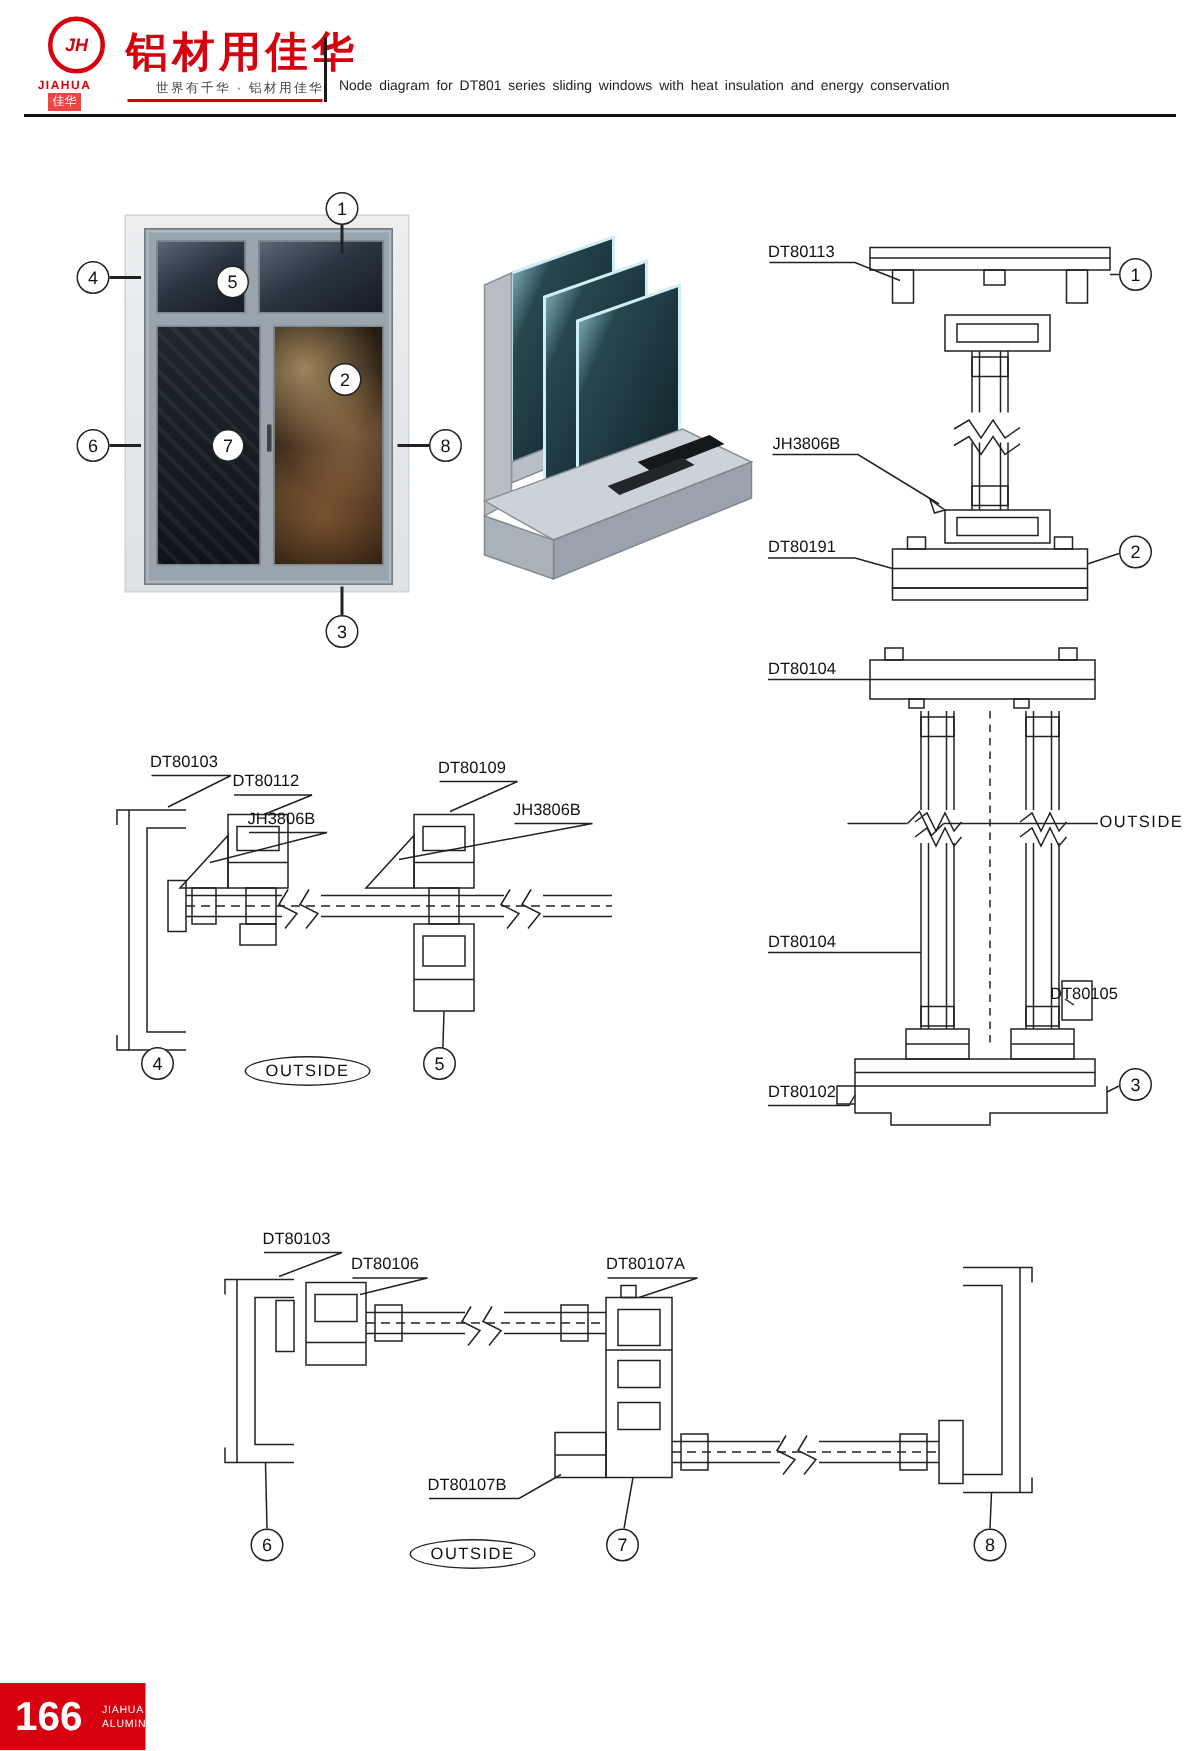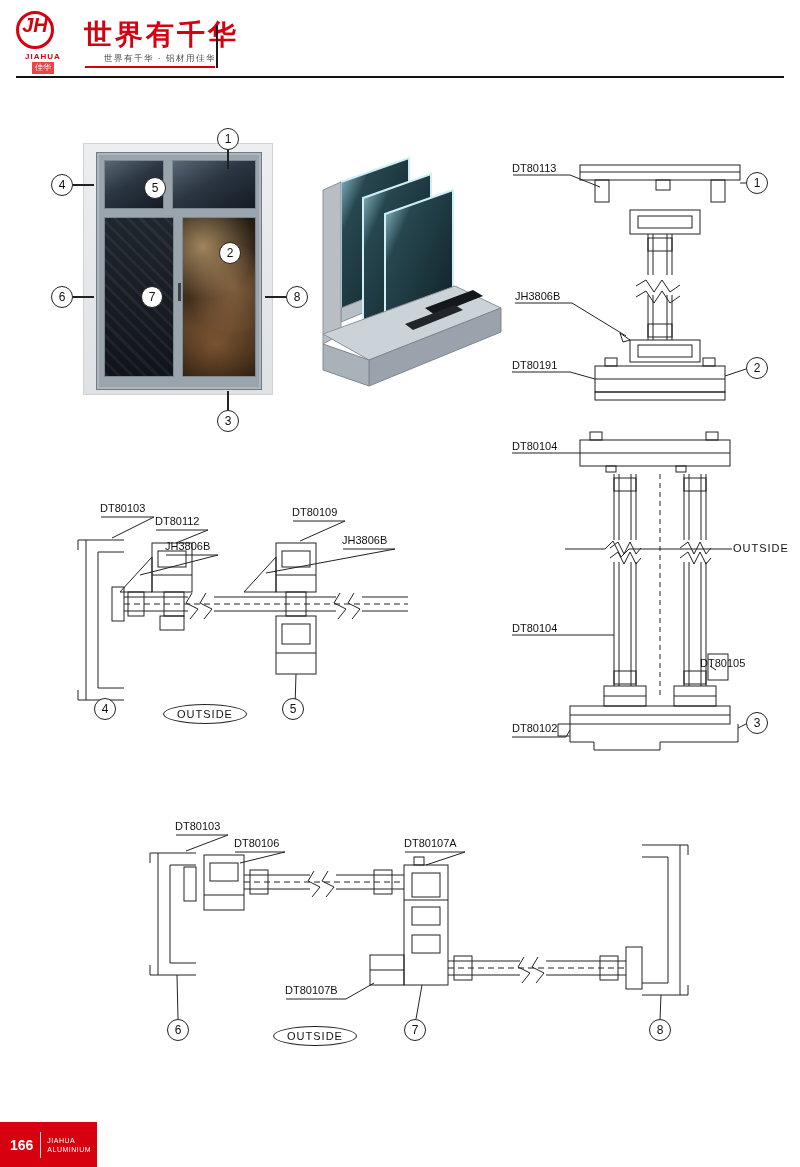--- a/index.html
+++ b/index.html
@@ -1,23 +1,23 @@
 <!DOCTYPE html>
 <html><head>
 <meta charset="utf-8">
 <style>
   *{margin:0;padding:0;box-sizing:border-box}
   html,body{background:#fff}
   #page{position:relative;width:800px;height:1167px;background:#ffffff;
         font-family:"Liberation Sans",sans-serif;overflow:hidden}
   .abs{position:absolute}
   
-  .logo-mark{position:absolute;left:16px;top:11px;width:38px;height:38px;border:3px solid #d6000f;
-             border-radius:50%;color:#d6000f;font-weight:bold;font-style:italic;font-size:20px;
-             display:flex;justify-content:center}
+  .logo-mark{position:absolute;left:32px;top:11px;width:38px;height:38px;border:3px solid #d6000f;
+             border-radius:50%;color:#d6000f;font-weight:bold;font-style:italic;font-size:12px;
+             display:flex;align-items:center;justify-content:center}
   .logo-en{position:absolute;left:14px;top:52px;width:58px;text-align:center;font-size:8px;
            font-weight:bold;color:#d6000f;letter-spacing:1px}
   .logo-seal{position:absolute;left:32px;top:62px;background:#ef4444;color:#fff;font-size:8px;
              padding:1px 3px;line-height:10px}
   .brand-cn{position:absolute;left:84px;top:16px;font-size:28px;font-weight:bold;color:#d6000f;letter-spacing:3px}
   .brand-tag{position:absolute;left:104px;top:53px;font-size:8.5px;color:#444;letter-spacing:1.5px}
   .brand-line{position:absolute;left:85px;top:66px;width:130px;height:1.5px;background:#d6000f}
   .hdr-div{position:absolute;left:216px;top:25px;width:2px;height:43px;background:#1a1a1a}
   .title-cn{position:absolute;left:226px;top:23px;font-size:20px;font-weight:bold;color:#111;letter-spacing:1px}
   .title-en{position:absolute;left:226px;top:52px;font-size:9.3px;color:#222;width:556px;word-spacing:2px}
@@ -40,39 +40,40 @@
   .leader{position:absolute;background:#222;z-index:5}
   .label{position:absolute;font-size:11px;color:#111;white-space:nowrap;line-height:13px;z-index:5}
   .oval{position:absolute;border:1.3px solid #222;border-radius:50%;padding:3px 13px;font-size:11px;
         letter-spacing:1px;background:#fff;transform:translate(-50%,-50%);z-index:6;color:#111}
   svg.draw{position:absolute}
   .ln line,.ln polyline,.ln rect,.ln path{stroke:#222;stroke-width:1;fill:none}
   .ln polygon{stroke:#222;stroke-width:1;fill:none}
   
   .footer{position:absolute;left:0;top:1122px;width:97px;height:45px;background:#d6000f;color:#fff;
           display:flex;align-items:center}
-  .f-num{font-size:14px;font-weight:bold;padding:0 7px 0 10px}
+  .f-num{font-size:27px;font-weight:bold;padding:0 7px 0 10px}
   .f-sep{width:1px;height:26px;background:#fff;opacity:.85}
   .f-brand{display:flex;flex-direction:column;padding-left:6px;font-size:7px;letter-spacing:.5px;line-height:9px}
 </style>
 </head>
 <body>
 
 <div id="page">
 
   <div class="abs" style="left:0;top:0;width:800px;height:78px">
     <div class="logo-mark">
       <span>JH</span>
     </div>
     <div class="logo-en">JIAHUA</div>
     <div class="logo-seal">佳华</div>
-    <div class="brand-cn">世界有千华</div>
+    <div class="brand-cn">铝材用佳华</div>
     <div class="brand-tag">世界有千华 · 铝材用佳华</div>
     <div class="brand-line"></div>
     <div class="hdr-div"></div>
+    <div class="title-en">Node diagram for DT801 series sliding windows with heat insulation and energy conservation</div>
   </div>
   <div class="hdr-rule"></div>
 
   <div class="abs" style="left:83px;top:143px;width:190px;height:252px;background:linear-gradient(180deg,#eceef0,#dfe2e5);border:1px solid #cfd3d6">
     <div class="abs" style="left:12px;top:8px;width:166px;height:238px;background:#9aa4ac;border:1px solid #737b82;box-shadow:inset 0 0 0 2px #aeb7be">
       <div class="pane-glass" style="left:7px;top:7px;width:60px;height:49px"></div>
       <div class="pane-glass" style="left:75px;top:7px;width:84px;height:49px"></div>
       <div class="pane-dark" style="left:7px;top:64px;width:70px;height:160px"></div>
       <div class="pane-warm" style="left:85px;top:64px;width:74px;height:160px"></div>
       <div class="abs" style="left:81px;top:130px;width:3px;height:18px;background:#3c4248"></div>

